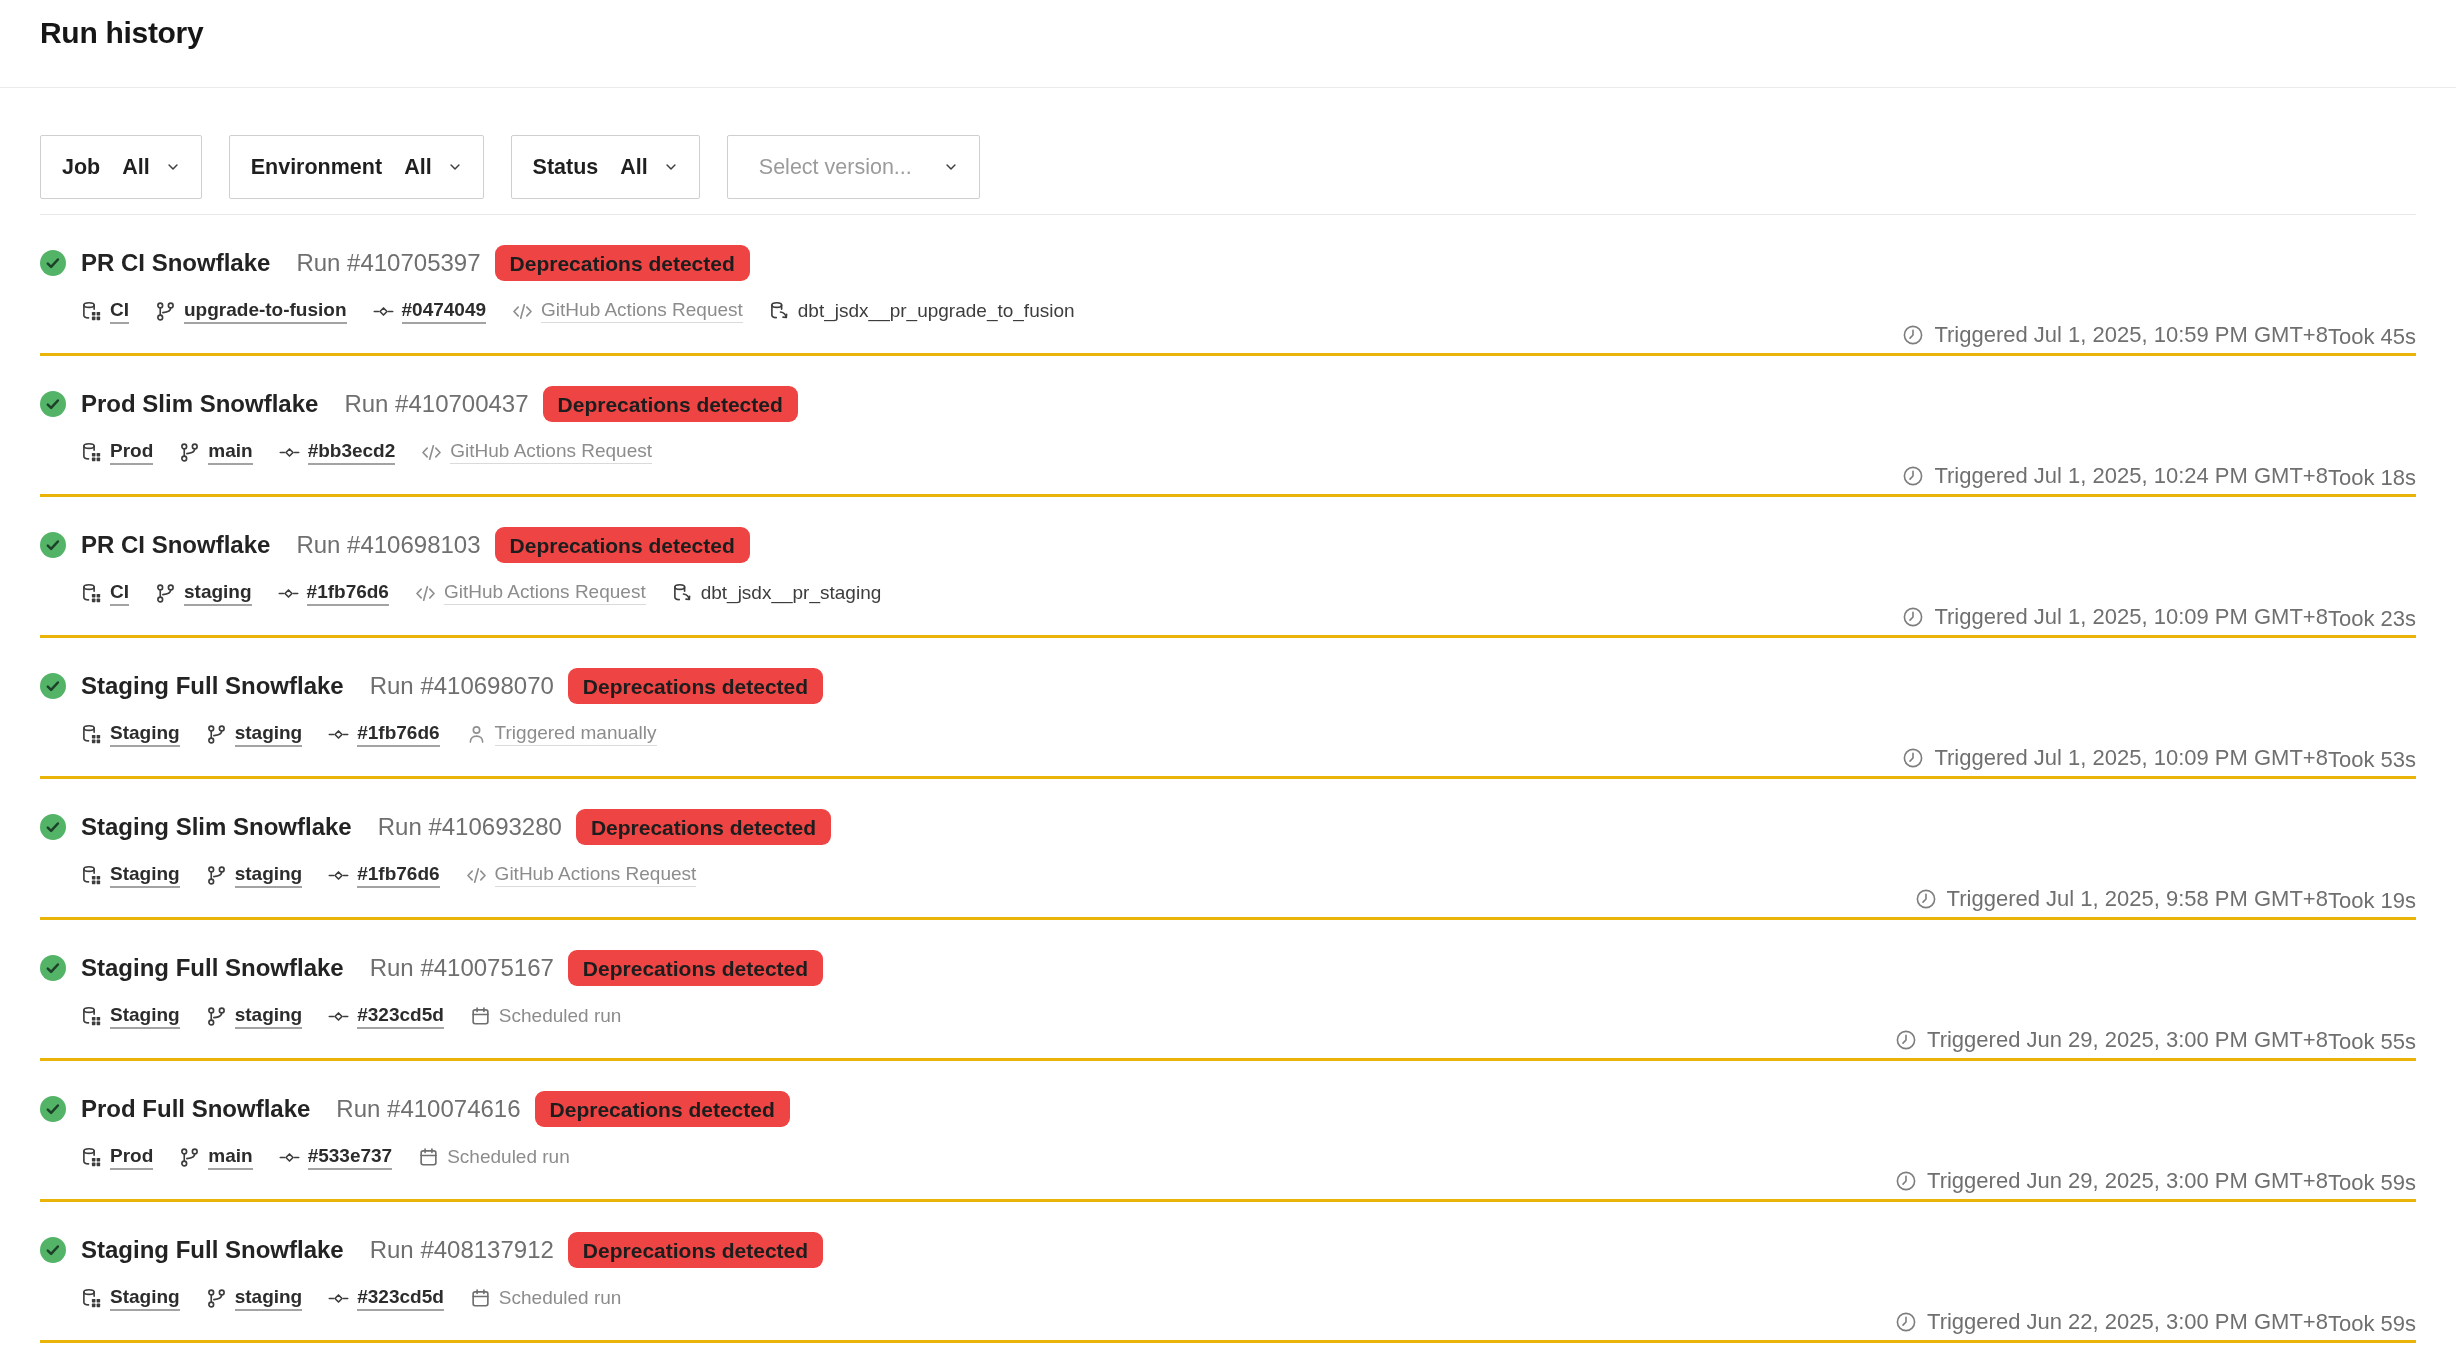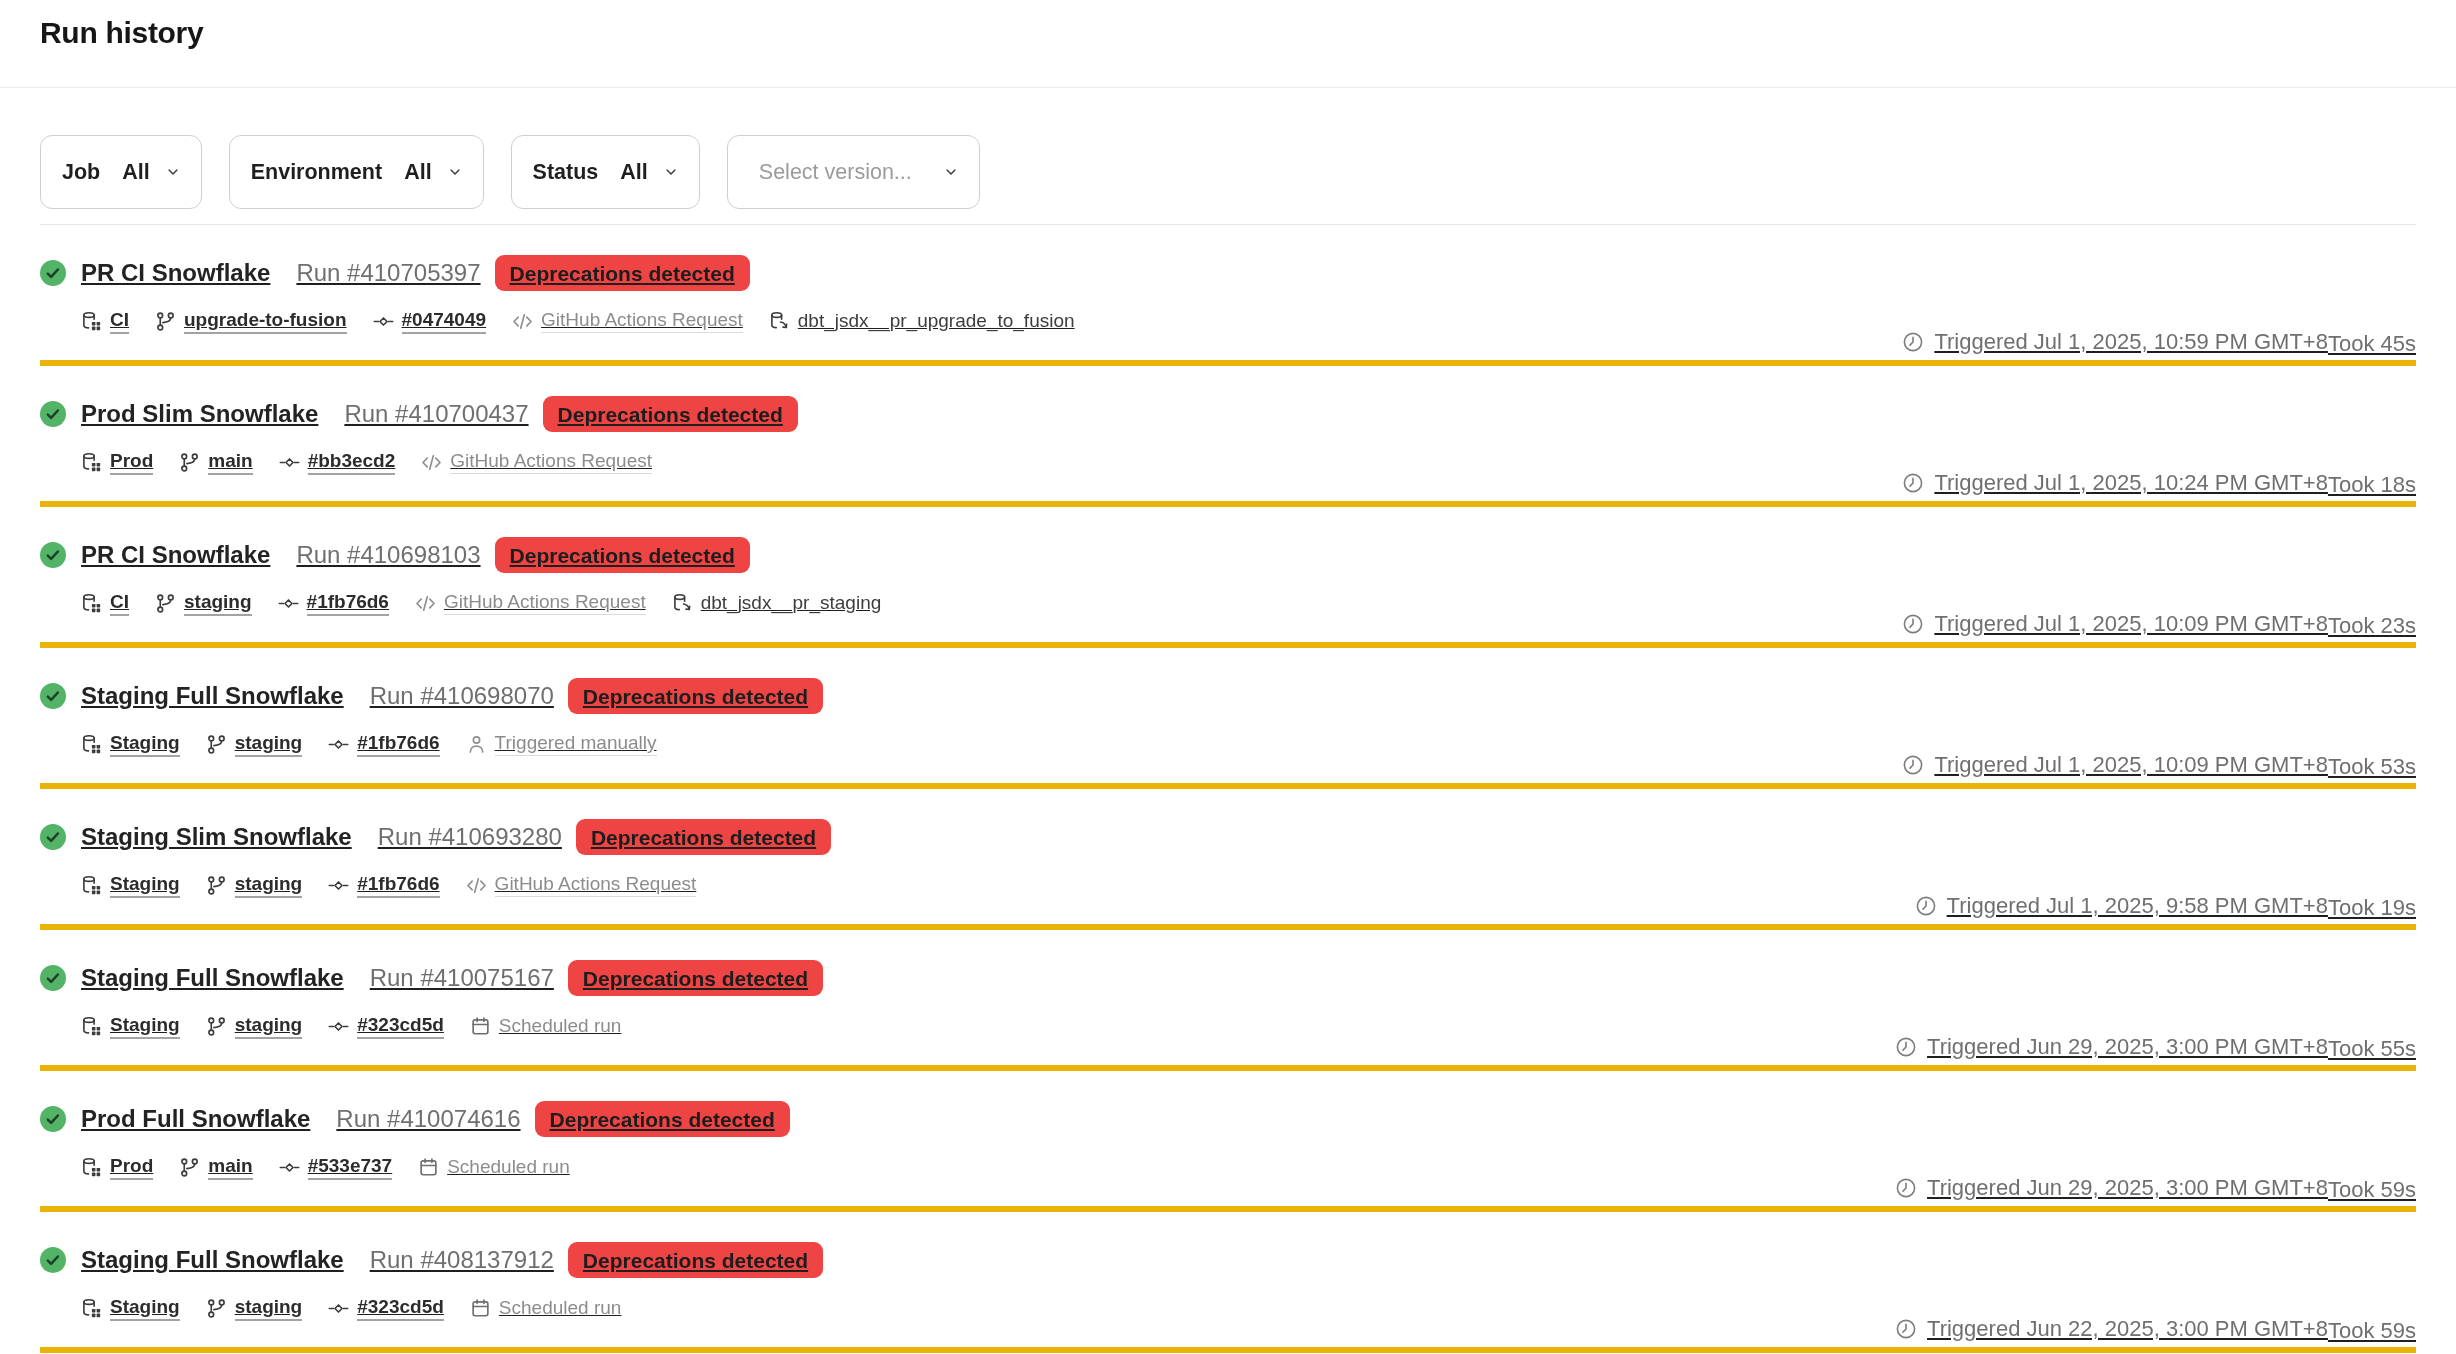--- a/index.html
+++ b/index.html
@@ -10,35 +10,34 @@
     -webkit-font-smoothing:antialiased;
   }
   .header {
     height:88px; padding:16px 40px 0; border-bottom:1px solid #ebebeb;
   }
   .page-title {
     margin:0; font-size:30px; font-weight:700; color:#161616; letter-spacing:-0.3px;
   }
   .filters { display:flex; gap:27px; margin:47px 40px 15px 40px; }
   .filter-btn {
-    display:inline-flex; align-items:center; gap:12px; height:74px; padding:0 21px;
-    background:#fff; border:1px solid #cfcfcf; border-radius:12px; cursor:pointer;
+    display:inline-flex; align-items:center; gap:12px; height:64px; padding:0 21px;
+    background:#fff; border:1px solid #cfcfcf; border-radius:2px; cursor:pointer;
     font-family:inherit; font-size:21.5px; font-weight:600; color:#1f1f1f;
   }
   .filter-btn .f-label { white-space:nowrap; }
   .filter-btn .f-value { white-space:nowrap; margin-left:10px; }
   .filter-btn .chev { display:inline-flex; margin-left:4px; color:#3f3f3f; }
   .filter-btn.placeholder { min-width:253px; justify-content:space-between; }
   .filter-btn.placeholder .f-value { font-weight:400; color:#9b9b9b; }
 
   .runs { margin:0 40px; border-top:1px solid #e8e8e8; }
   .run-row {
-    display:flex; height:141px; padding-top:30px; border-bottom:6px solid #eab308;
+    display:flex; height:141px; padding-top:30px; border-bottom:3px solid #eab308;
     cursor:pointer;
-    text-decoration:underline;
   }
   .status { width:26px; height:26px; margin-top:5px; flex:none; }
   .run-main { margin-left:15px; flex:1 1 auto; min-width:0; }
   .line1 { display:flex; align-items:center; height:36px; gap:14px; }
   .run-name { font-size:24px; font-weight:700; color:#232323; white-space:nowrap; }
   .run-number { font-size:24px; font-weight:400; color:#6f6f6f; white-space:nowrap;margin-left:12px; }
   .badge {
     background:#ef4444; color:#1d1d1d; font-size:21px; font-weight:600;
     line-height:1; padding:8px 15px 7px; border-radius:9px; white-space:nowrap;
   }

